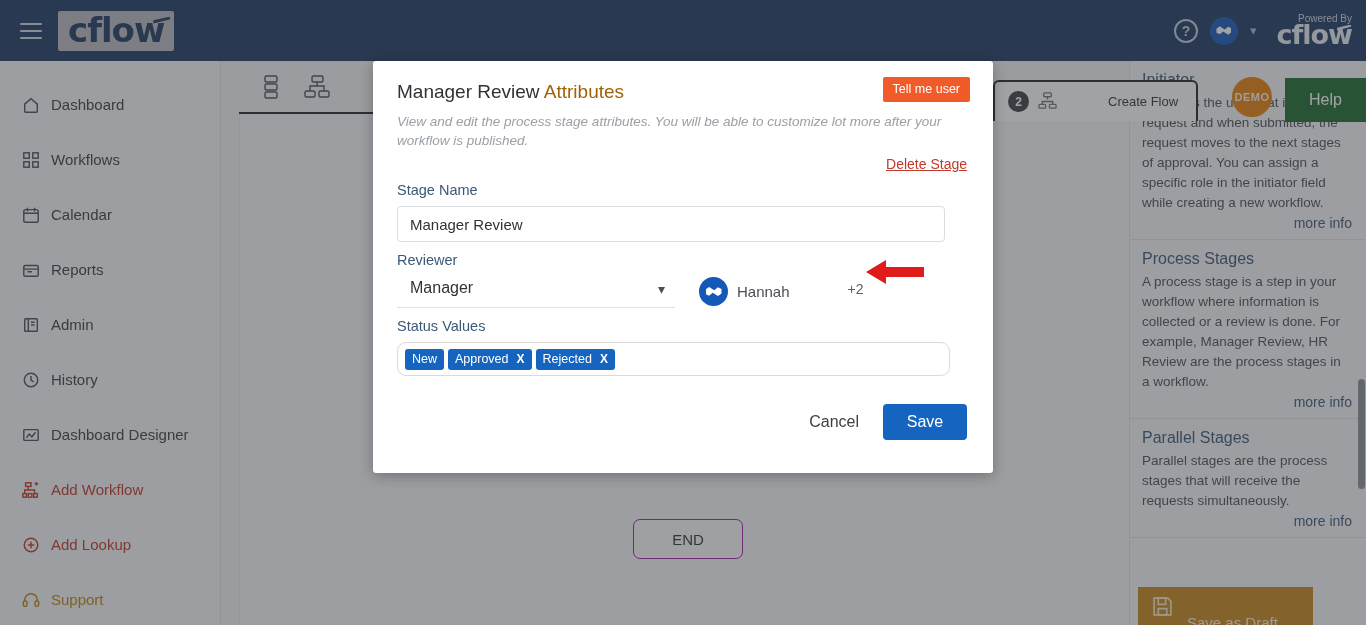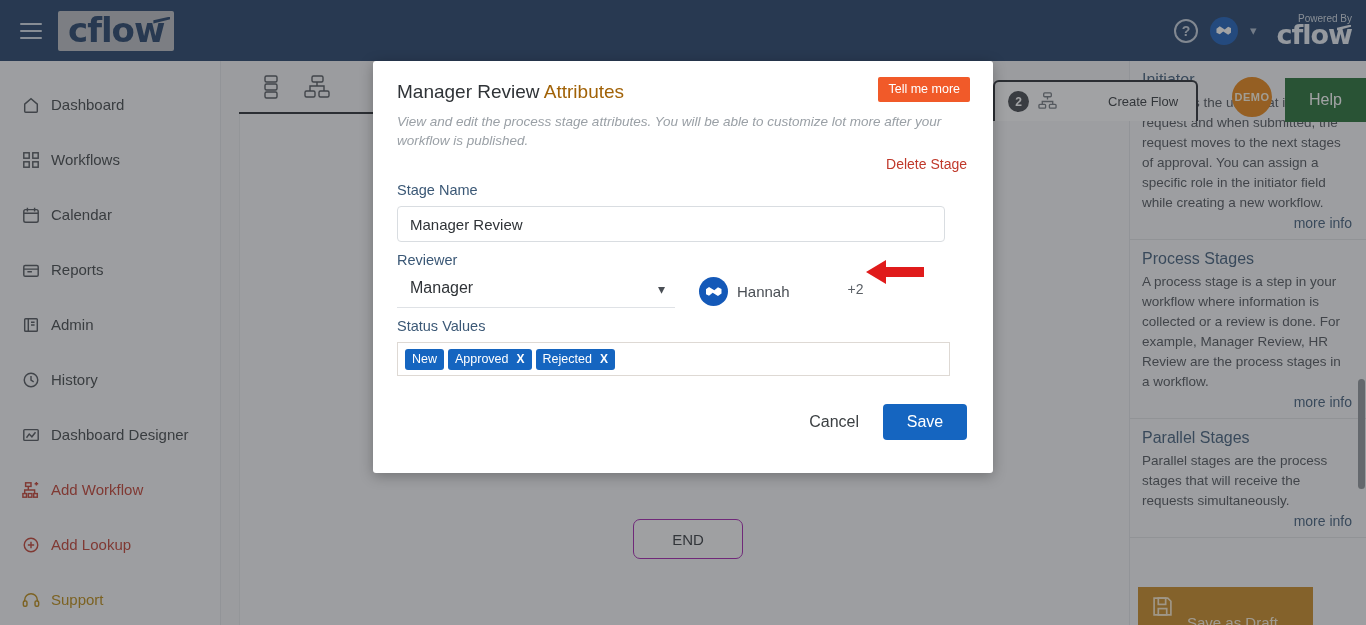--- a/index.html
+++ b/index.html
@@ -198,21 +198,21 @@
     position: absolute; right: 23px; top: 16px;
     background: #f15a29; color: #ffffff; font-size: 12.5px;
     padding: 5px 10px 6px 10px; border-radius: 2px; cursor: pointer;
   }
   .modal-sub {
     font-size: 13.5px; color: #9aa0a6; font-style: italic;
     line-height: 19px; margin-top: 9px; width: 585px;
   }
   .delete-stage {
     display: block; text-align: right; font-size: 14px;
-    color: #c0392b; cursor: pointer;
+    color: #c0392b; text-decoration: underline; cursor: pointer;
     margin-top: 6px; margin-right: 1px;
   }
   .field-label { font-size: 14.5px; color: #3b5876; margin-top: 10px; }
   .stage-input {
     width: 548px; height: 36px; margin-top: 8px;
     border: 1px solid #d9dde1; border-radius: 4px;
     padding: 0 12px; font-size: 15px; color: #2f3337;
     font-family: "Liberation Sans", sans-serif; background: #fff;
     outline: none;
   }
@@ -235,21 +235,21 @@
   }
   .avatar-person .flagglyph2 {
     width: 16px; height: 10px; background: #ffffff;
     clip-path: polygon(0 30%, 22% 4%, 55% 38%, 78% 8%, 100% 26%, 100% 70%, 78% 96%, 45% 62%, 22% 92%, 0 74%);
   }
   .person-name { font-size: 15px; color: #4a4f55; }
   .plus-two { margin-left: 58px; margin-top: 6px; font-size: 14px; color: #5a5f65; }
 
   .status-box {
     width: 553px; height: 34px; margin-top: 8px;
-    border: 1px solid #ded9d4; border-radius: 0;
+    border: 1px solid #ded9d4; border-radius: 9px;
     display: flex; align-items: center; gap: 4px; padding: 0 7px;
     background: #fff;
   }
   .tag {
     background: #1565c0; color: #ffffff; font-size: 12.5px;
     border-radius: 3px; padding: 3px 7px 4px 7px;
     display: flex; align-items: center; gap: 8px; cursor: default;
   }
   .tag .xbtn { font-weight: bold; font-size: 12px; cursor: pointer; }
 
@@ -473,21 +473,21 @@
     </div>
   </div>
 
   <div class="overlay"></div>
 
   <div class="modal">
     <div class="modal-title">
       <span>Manager Review</span>
       <span class="attr">Attributes</span>
     </div>
-    <div class="tell-more">Tell me more</div>
+    <div class="tell-more">Tell me user</div>
     <div class="modal-sub">View and edit the process stage attributes. You will be able to customize lot more after your workflow is published.</div>
     <span class="delete-stage">Delete Stage</span>
 
     <div class="field-label">Stage Name</div>
     <input class="stage-input" type="text" value="Manager Review" style="">
 
     <div class="field-label">Reviewer</div>
     <div class="reviewer-row">
       <div class="select-wrap">
         <div class="select-val">Manager</div>

